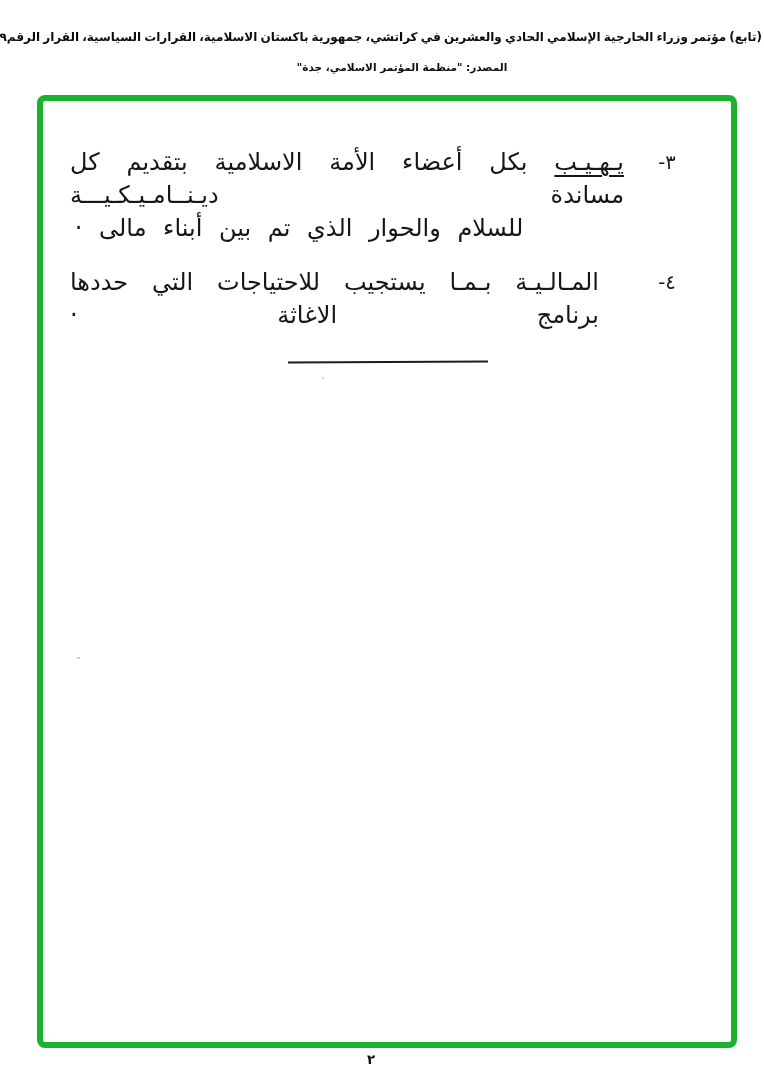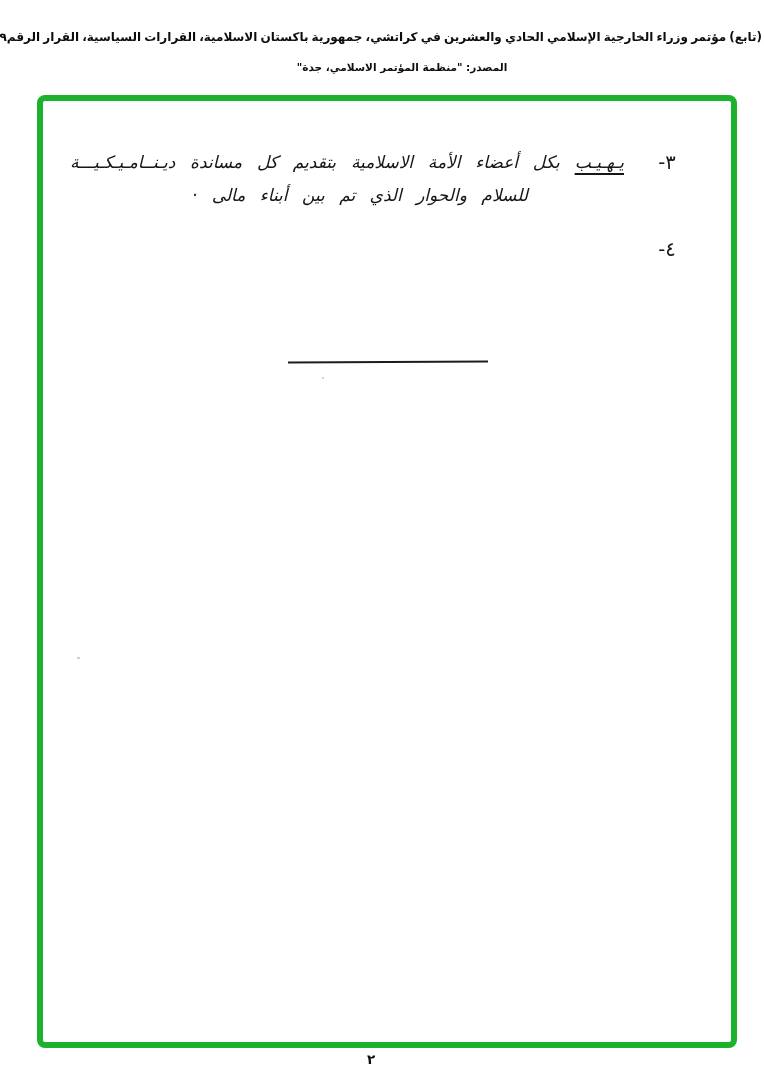--- a/index.html
+++ b/index.html
@@ -64,37 +64,36 @@
     flex: 0 0 34px;
     direction: ltr;
     unicode-bidi: isolate;
     text-align: center;
     font-size: 19.5px;
     line-height: 33px;
     color: var(--ink);
   }
   .clause-text {
     flex: 1 1 auto;
-    font-size: 17px;
+    font-size: 24px;
     line-height: 33px;
     word-spacing: 6px;
     color: var(--ink);
-    font-style: italic;
   }
   .l1 {
     text-align: justify;
     text-align-last: justify;
   }
   .lead {
     text-decoration: underline;
     text-decoration-thickness: 1.5px;
     text-underline-offset: 5px;
   }
   .clause.c3 .l2 {
-    text-align: right;
+    text-align: center;
     padding-right: 96px;
     word-spacing: 9px;
   }
   .clause.c4 .l2 {
     text-align: justify;
     text-align-last: justify;
     padding-right: 25px;
   }
   
   .divider {
@@ -141,20 +140,21 @@
       <span class="clause-marker">-٣</span>
       <div class="clause-text">
         <div class="l1"><span class="lead">يـهـيـب</span> <span>بكل أعضاء الأمة الاسلامية بتقديم كل مساندة ديـنــامـيـكـيـــة</span></div>
         <div class="l2">للسلام والحوار الذي تم بين أبناء مالى ·</div>
       </div>
     </div>
 
     <div class="clause c4">
       <span class="clause-marker">-٤</span>
       <div class="clause-text">
+        <div class="l2">المـالـيـة بـمـا يستجيب للاحتياجات التي حددها برنامج الاغاثة ·</div>
       </div>
     </div>
 
   </div>
 
   <div class="divider"></div>
 
   <div class="speck s1"></div>
   <div class="speck s2"></div>
 

